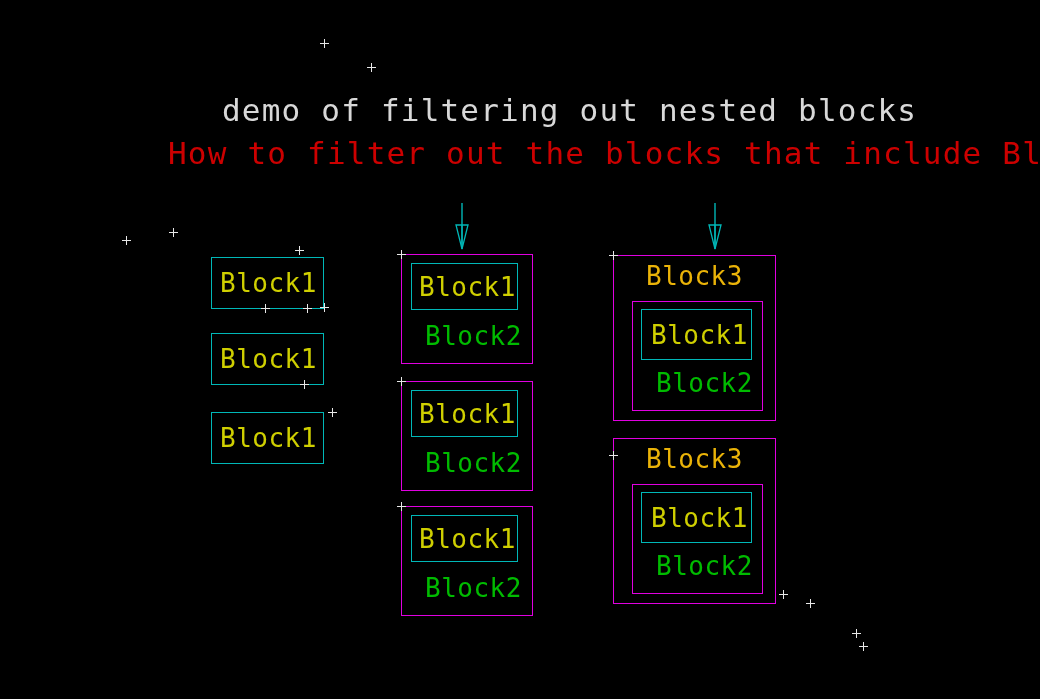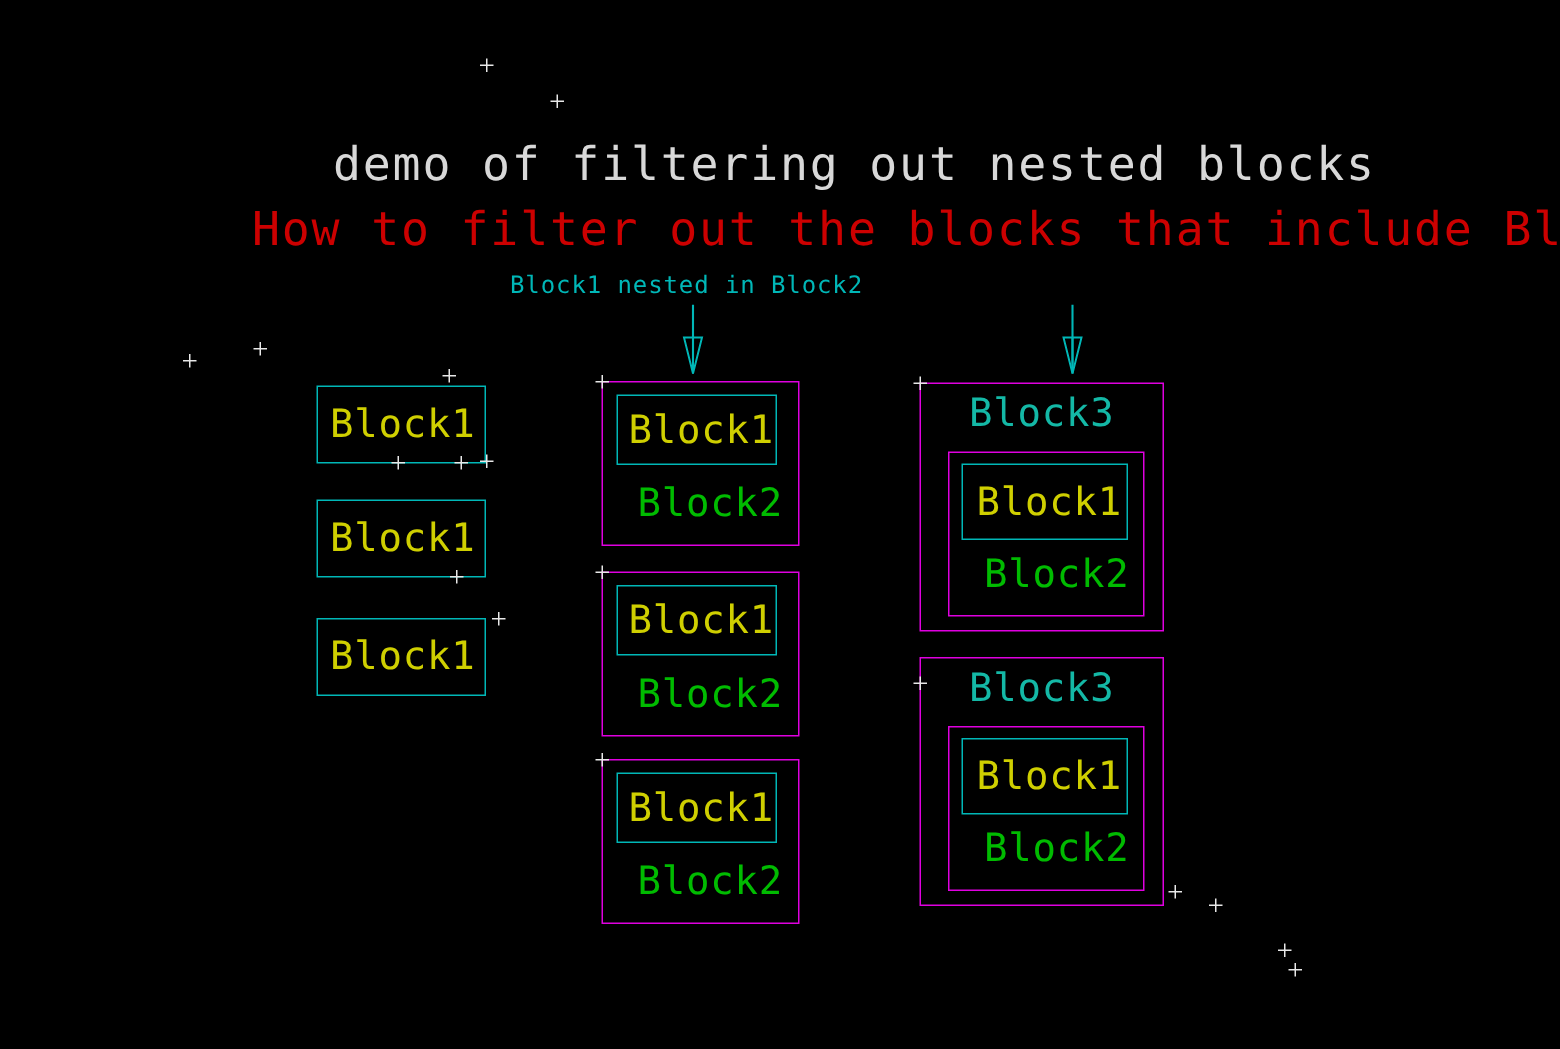--- a/index.html
+++ b/index.html
@@ -38,21 +38,21 @@
   }
   .caption {
     font-size: 16px;
     color: #00b7b7;
     letter-spacing: 0.6px;
   }
 
   
   .label-block1 { font-size: 26px; color: #cfcf00; letter-spacing: 0.5px; }
   .label-block2 { font-size: 26px; color: #00bb00; letter-spacing: 0.5px; }
-  .label-block3 { font-size: 26px; color: #14b8a6; letter-spacing: 0.5px; text-align: right; }
+  .label-block3 { font-size: 26px; color: #eab308; letter-spacing: 0.5px; text-align: right; }
 
   
   .box {
     position: absolute;
     box-sizing: border-box;
     background: transparent;
     padding-left: 38px;
   }
   .box-cyan    { border: 1px solid #00b7b7; }
   .box-magenta { border: 1px solid #e000e0; }
@@ -77,21 +77,20 @@
 </style>
 </head>
 <body>
 
 <div id="canvas">
 
   <div class="cad-text title-main" style="left:222px; top:95px;">demo of filtering out nested blocks</div>
 
   <div class="cad-text title-question" style="left:168px; top:138px;">How to filter out the blocks that include Block1?</div>
 
-  <div class="cad-text caption" style="left:340px; top:182px;">Block1 nested in Block2</div>
 
 
   <svg class="arrow" style="left:450px; top:203px;" width="26" height="48">
     <line x1="12" y1="0" x2="12" y2="44" stroke="#00b7b7" stroke-width="1.4"></line>
     <polygon points="12,46 6,22 18,22" fill="none" stroke="#00b7b7" stroke-width="1.3"></polygon>
     <line x1="12" y1="22" x2="12" y2="46" stroke="#00b7b7" stroke-width="1.3"></line>
   </svg>
 
   <svg class="arrow" style="left:703px; top:203px;" width="26" height="48">
     <line x1="12" y1="0" x2="12" y2="44" stroke="#00b7b7" stroke-width="1.4"></line>

